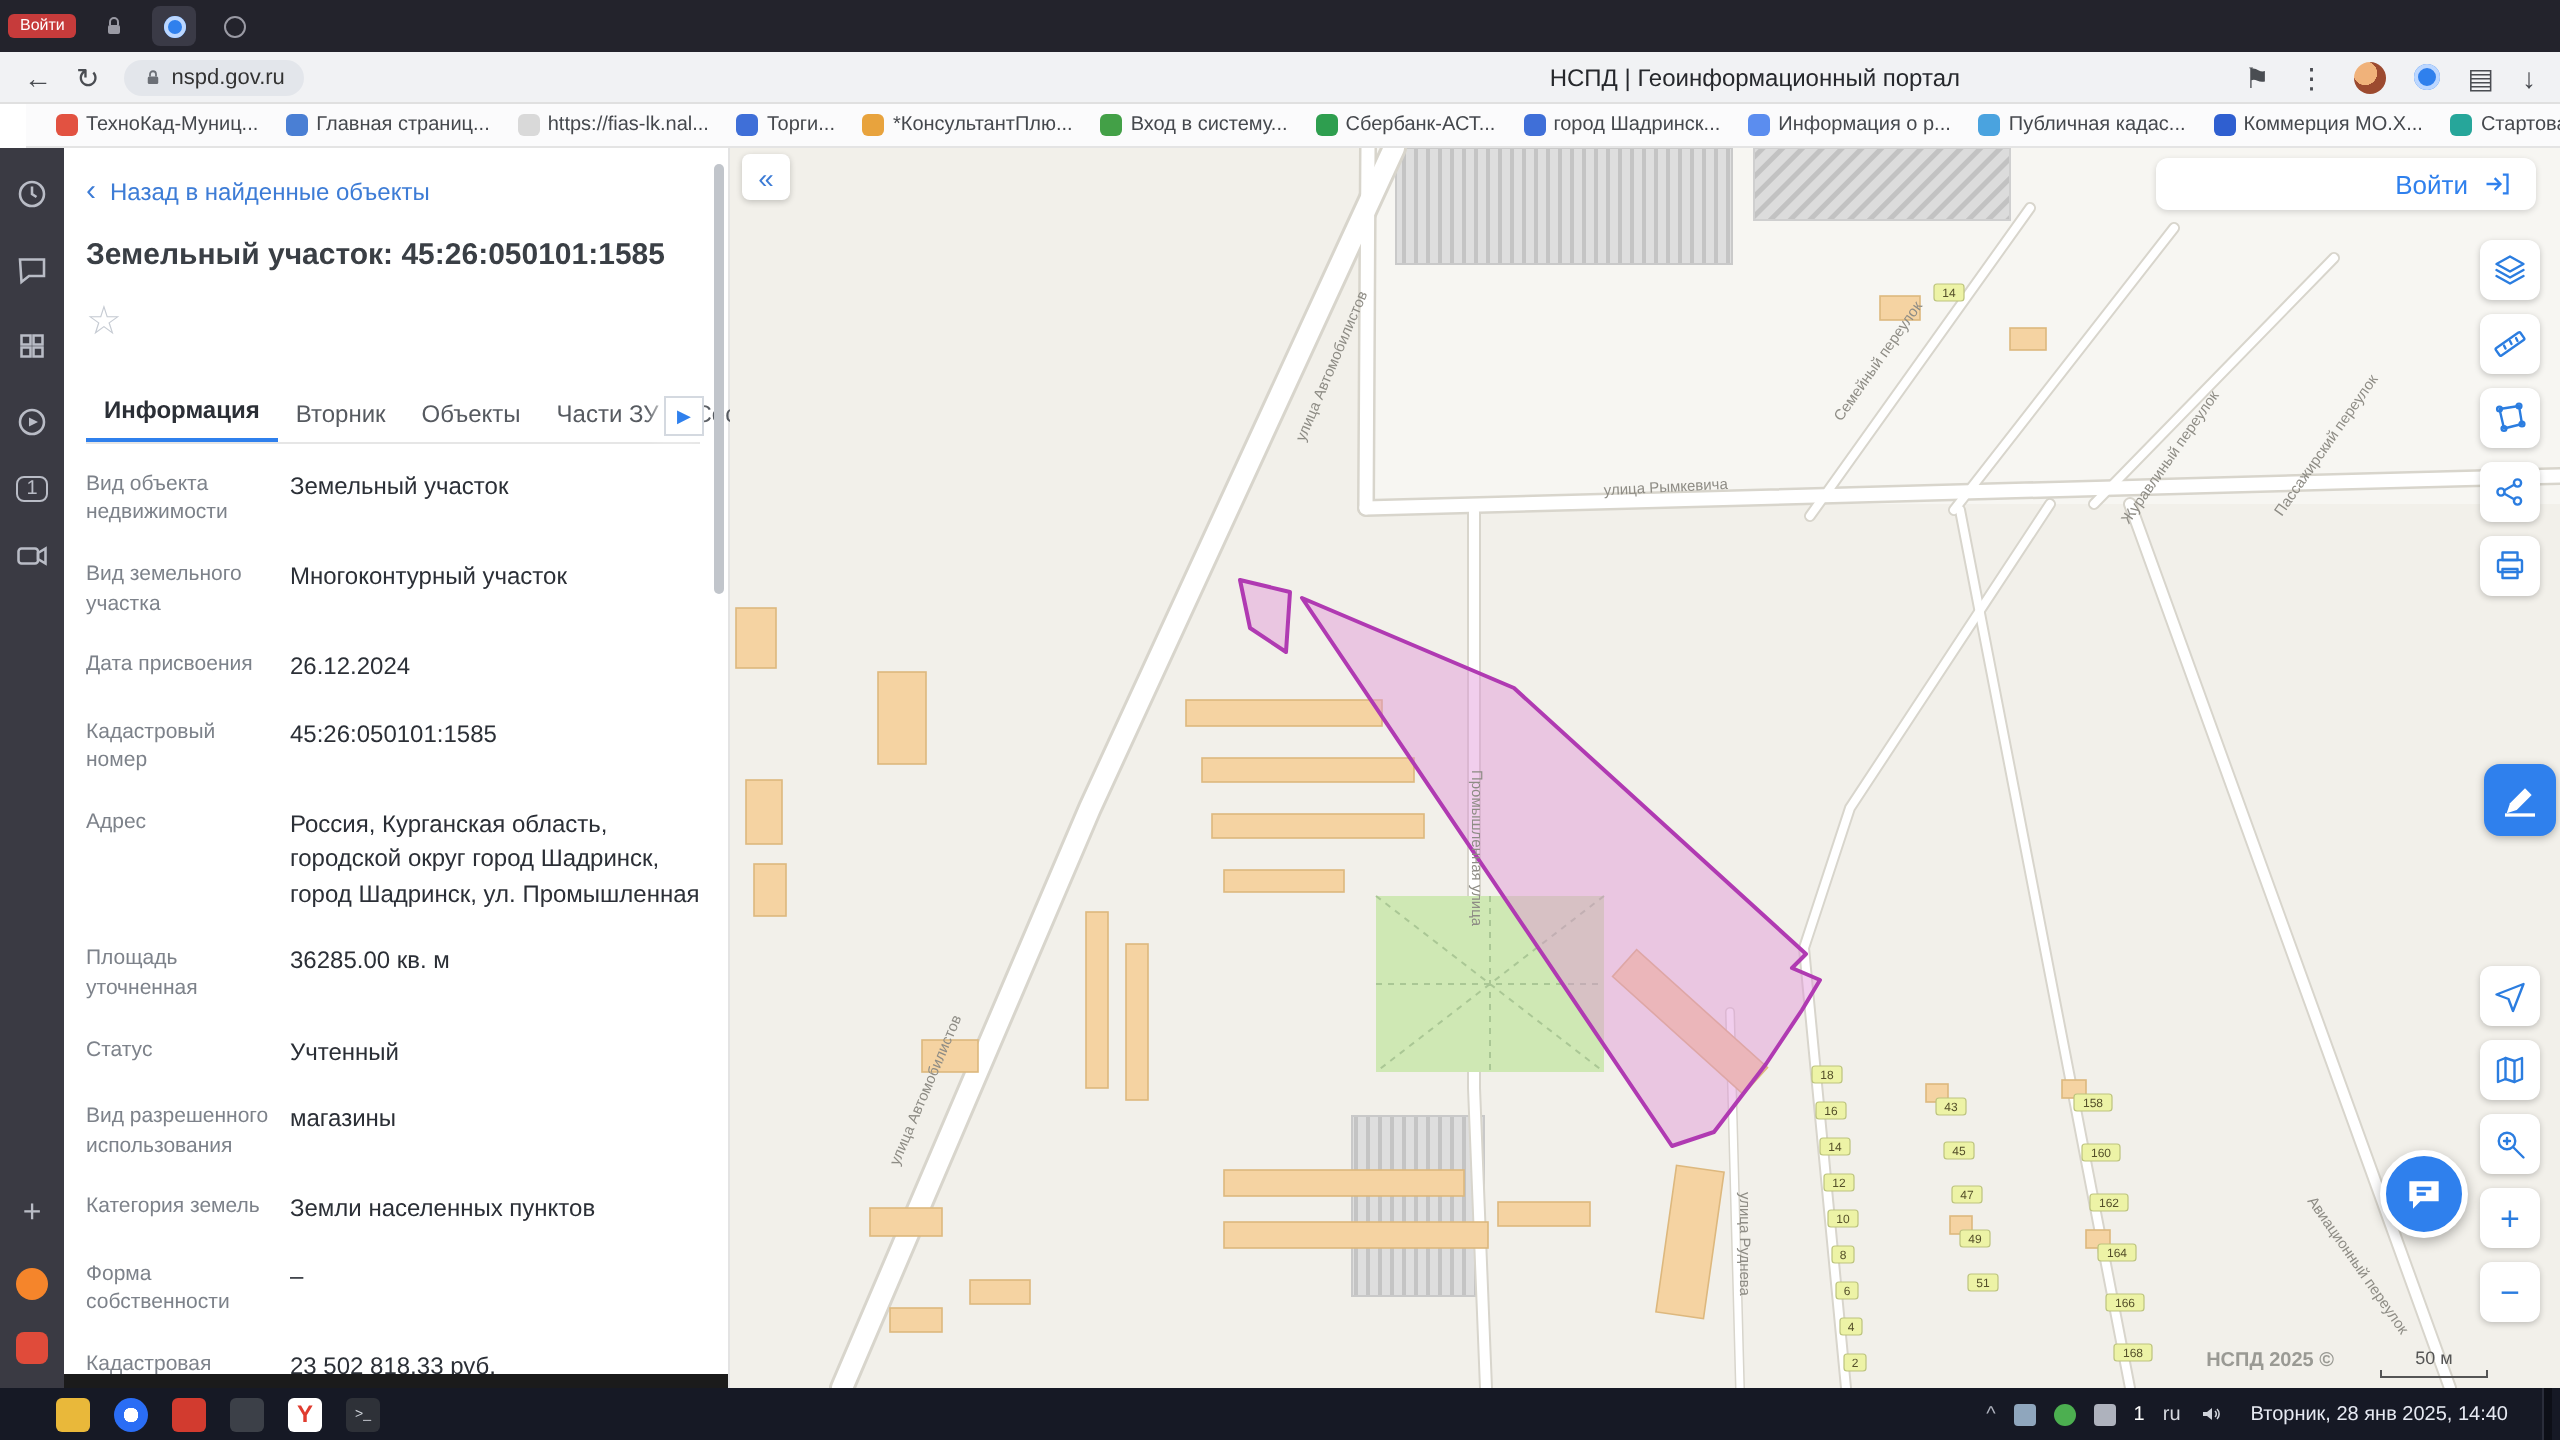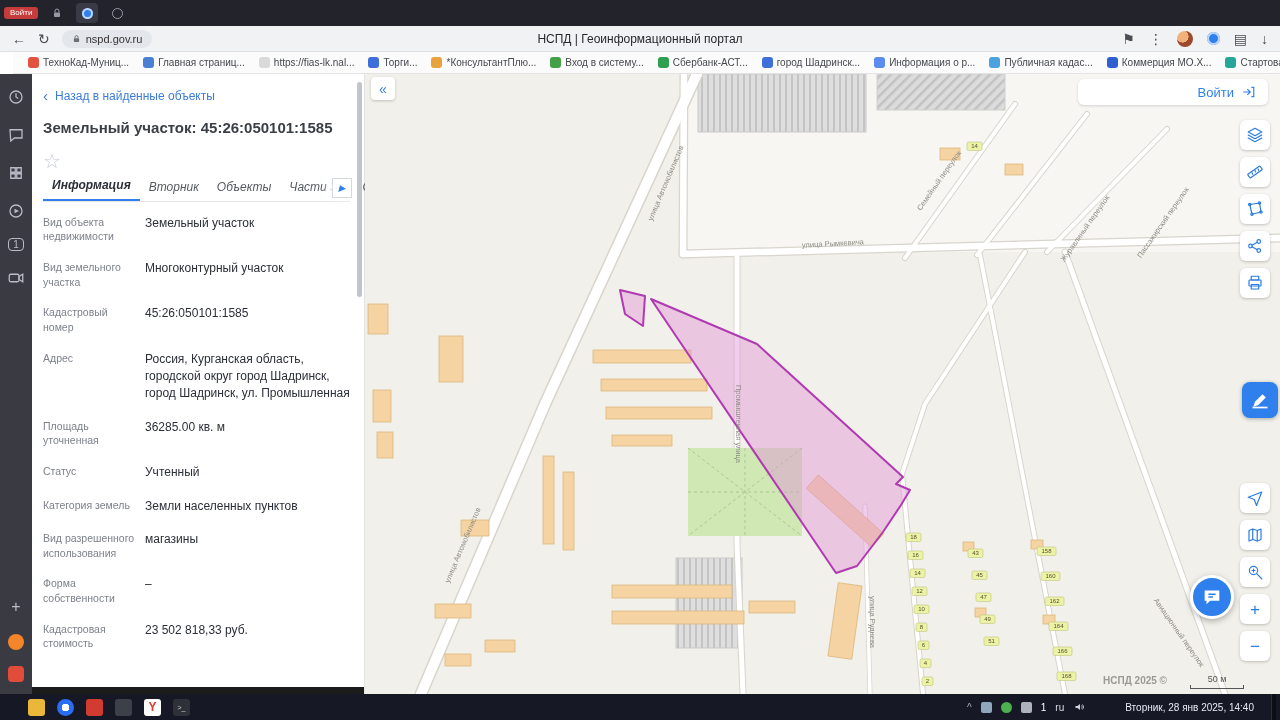--- a/index.html
+++ b/index.html
@@ -12,21 +12,21 @@
   .profile-chip{background:#c63b3b;color:#fff;font-size:8px;padding:1px 6px;border-radius:3px;line-height:1.2;}
   .tabicon{width:22px;height:20px;margin-left:8px;border-radius:4px;display:flex;align-items:center;justify-content:center;}
   .tabicon.active{background:#3a3a46;}
   .dot-blue{width:11px;height:11px;border-radius:50%;background:#2f80ed;box-shadow:inset 0 0 0 2px #bcd7ff;}
   .dot-gray{width:11px;height:11px;border-radius:50%;border:1.5px solid #9a9aa4;}
 
   
   .addressbar{position:absolute;top:26px;left:0;right:0;height:26px;background:#f1f2f4;border-bottom:1px solid #e0e0e0;display:flex;align-items:center;gap:12px;padding:0 12px;}
   .navglyph{color:#4a4d52;font-size:14px;line-height:1;}
   .urlpill{background:#e3e6eb;border-radius:11px;height:18px;display:flex;align-items:center;gap:5px;padding:0 10px;font-size:11px;color:#333;}
-  .pagetitle{position:absolute;left:300px;right:300px;text-align:center;font-size:12px;color:#26282c;pointer-events:none;}
+  .pagetitle{position:absolute;left:300px;right:300px;text-align:right;font-size:12px;color:#26282c;pointer-events:none;}
   .abar-right{margin-left:auto;display:flex;align-items:center;gap:14px;}
   .avatar{width:16px;height:16px;border-radius:50%;background:radial-gradient(circle at 35% 35%,#f0b27a 0 40%,#9c4a2f 41%);}
 
   
   .bookmarksbar{position:absolute;top:52px;left:13px;right:0;height:22px;background:#fbfbfc;border-bottom:1px solid #e4e4e4;display:flex;align-items:center;padding-left:8px;overflow:hidden;}
   .bm{display:flex;align-items:center;gap:4px;padding:2px 7px;font-size:10px;color:#45484d;white-space:nowrap;}
   .fav{width:11px;height:11px;border-radius:3px;flex:0 0 11px;}
 
   
   .leftrail{position:absolute;top:74px;bottom:26px;left:0;width:32px;background:#3a3a43;display:flex;flex-direction:column;align-items:center;padding-top:12px;gap:16px;}
@@ -37,21 +37,21 @@
   .orange-dot{width:16px;height:16px;border-radius:50%;background:#f5852b;}
   .red-dot{width:16px;height:16px;border-radius:4px;background:#e04b3a;}
 
   
   .panel{position:absolute;top:74px;bottom:26px;left:32px;width:333px;background:#fff;border-right:1px solid #e3e3e3;}
   .panel-inner{padding:10px 14px 0 11px;}
   .back-link{display:flex;align-items:center;gap:7px;color:#3d7cd6;font-size:12px;margin-top:4px;cursor:pointer;}
   .back-chev{font-size:15px;line-height:1;}
   .obj-title{margin-top:15px;font-size:15px;font-weight:bold;color:#3a3f45;line-height:1.3;}
   .star{margin-top:13px;font-size:20px;color:#c6cbd3;line-height:1;}
-  .ptabs{display:flex;align-items:flex-end;border-bottom:1px solid #e6e6e6;margin-top:4px;height:27px;position:relative;font-style:italic;}
+  .ptabs{display:flex;align-items:flex-end;border-bottom:1px solid #e6e6e6;margin-top:24px;height:27px;position:relative;}
   .ptab{font-size:12px;color:#565a60;padding:6px 9px 7px;white-space:nowrap;cursor:pointer;}
   .ptab.active{color:#2b2f36;font-weight:bold;border-bottom:2px solid #2f80ed;}
   .tab-more{position:absolute;right:-2px;top:3px;width:20px;height:20px;border:1px solid #d4d9e0;background:#fff;color:#2f80ed;display:flex;align-items:center;justify-content:center;font-size:9px;box-shadow:-4px 0 6px rgba(255,255,255,.9);}
   .fields{margin-top:5px;}
   .frow{display:flex;padding:8px 0;}
   .flabel{flex:0 0 102px;font-size:10.5px;color:#7d828a;line-height:1.4;padding-right:8px;}
   .fvalue{font-size:12px;color:#2b2f36;line-height:1.45;}
   .vscroll{position:absolute;right:2px;top:8px;width:5px;height:215px;background:#c1c5cb;border-radius:3px;}
   .hscroll{position:absolute;left:0;right:0;bottom:0;height:7px;background:#1b1b1b;}
 
@@ -80,21 +80,21 @@
   .tb-browser{border-radius:50%;background:radial-gradient(circle,#fff 0 30%,#2a6df5 31%);}
   .tb-red{background:#d23b2f;border-radius:3px;}
   .tb-dark{background:#3c4048;border-radius:3px;}
   .tb-y{background:#fff;border-radius:3px;color:#e03c2f;font-weight:bold;font-size:12px;}
   .tb-term{background:#2e3138;border-radius:3px;color:#cfd3da;font-size:7px;}
   .tray{margin-left:auto;display:flex;align-items:center;gap:9px;padding-right:4px;}
   .trayglyph{color:#aeb2bd;font-size:10px;}
   .trsq{width:11px;height:11px;border-radius:2px;}
   .tray-badge{color:#fff;font-size:10px;}
   .lang{color:#d6d9e0;font-size:10px;}
-  .clock{color:#e6e9f2;font-size:10px;text-align:center;line-height:1.1;padding:0 8px 0 4px;margin-left:26px;}
+  .clock{color:#e6e9f2;font-size:10px;text-align:center;line-height:1.1;padding:0 8px 0 4px;}
   .edge{width:5px;height:26px;background:#0d0f17;border-left:1px solid #2a2d3a;}
 </style>
 </head>
 <body>
 
 <div class="screen">
 
   <div class="tabstrip">
     <span class="profile-chip">Войти</span>
     <span class="tabicon">
@@ -238,42 +238,46 @@
       <div class="fields">
           <div class="frow">
             <div class="flabel">Вид объекта недвижимости</div>
             <div class="fvalue">Земельный участок</div>
           </div>
           <div class="frow">
             <div class="flabel">Вид земельного участка</div>
             <div class="fvalue">Многоконтурный участок</div>
           </div>
           <div class="frow">
+            <div class="flabel">Дата присвоения</div>
+            <div class="fvalue">26.12.2024</div>
+          </div>
+          <div class="frow">
             <div class="flabel">Кадастровый номер</div>
             <div class="fvalue">45:26:050101:1585</div>
           </div>
           <div class="frow">
             <div class="flabel">Адрес</div>
             <div class="fvalue">Россия, Курганская область, городской округ город Шадринск, город Шадринск, ул. Промышленная</div>
           </div>
           <div class="frow">
             <div class="flabel">Площадь уточненная</div>
             <div class="fvalue">36285.00 кв. м</div>
           </div>
           <div class="frow">
             <div class="flabel">Статус</div>
             <div class="fvalue">Учтенный</div>
           </div>
           <div class="frow">
+            <div class="flabel">Вид разрешенного использования</div>
+            <div class="fvalue">магазины</div>
+          </div>
+          <div class="frow">
             <div class="flabel">Категория земель</div>
             <div class="fvalue">Земли населенных пунктов</div>
-          </div>
-          <div class="frow">
-            <div class="flabel">Вид разрешенного использования</div>
-            <div class="fvalue">магазины</div>
           </div>
           <div class="frow">
             <div class="flabel">Форма собственности</div>
             <div class="fvalue">–</div>
           </div>
           <div class="frow">
             <div class="flabel">Кадастровая стоимость</div>
             <div class="fvalue">23 502 818,33 руб.</div>
           </div>
         </div>

